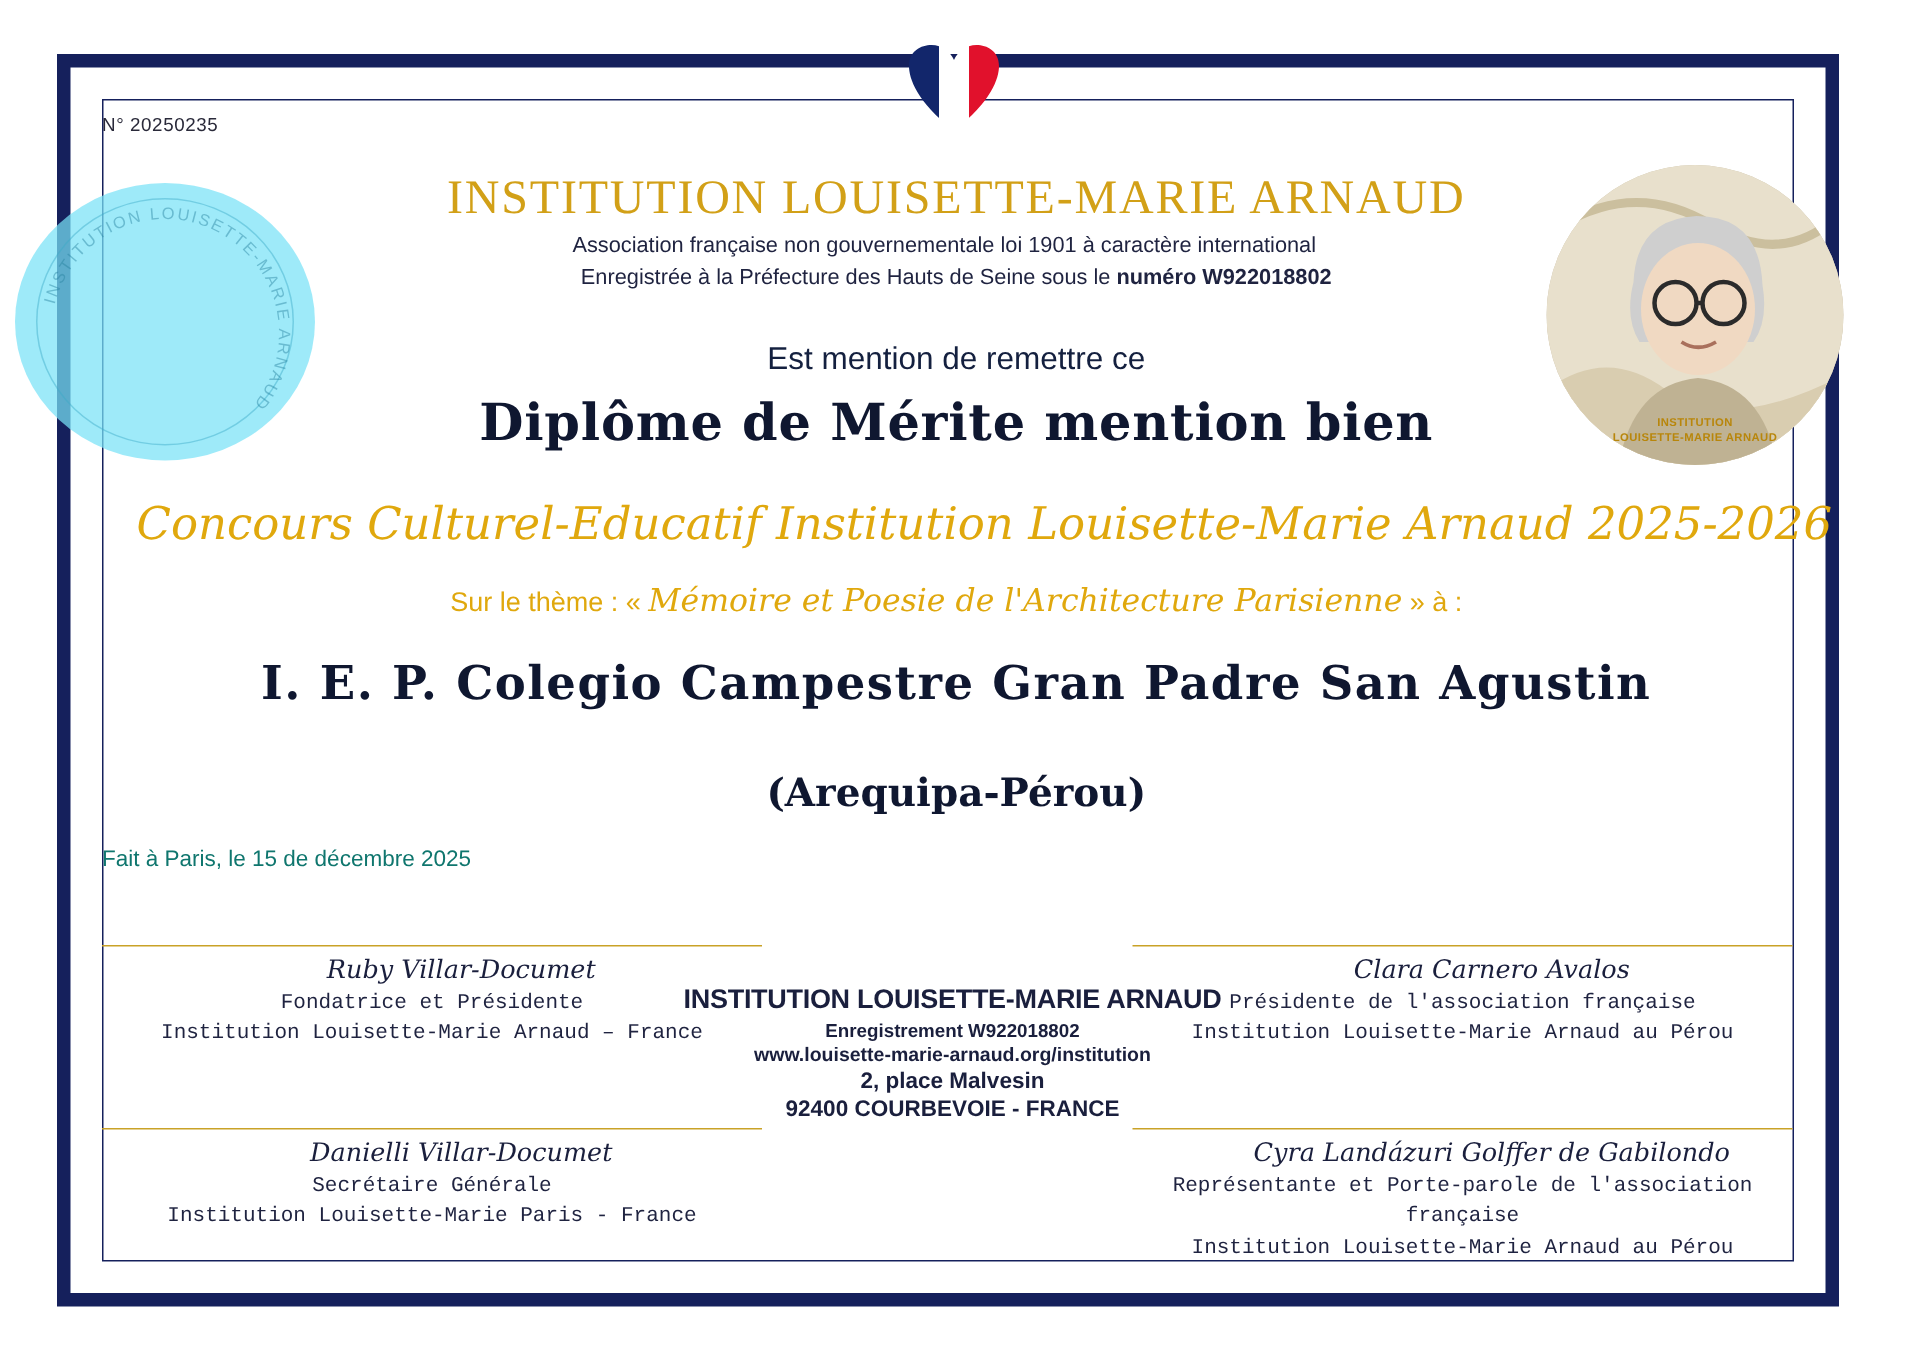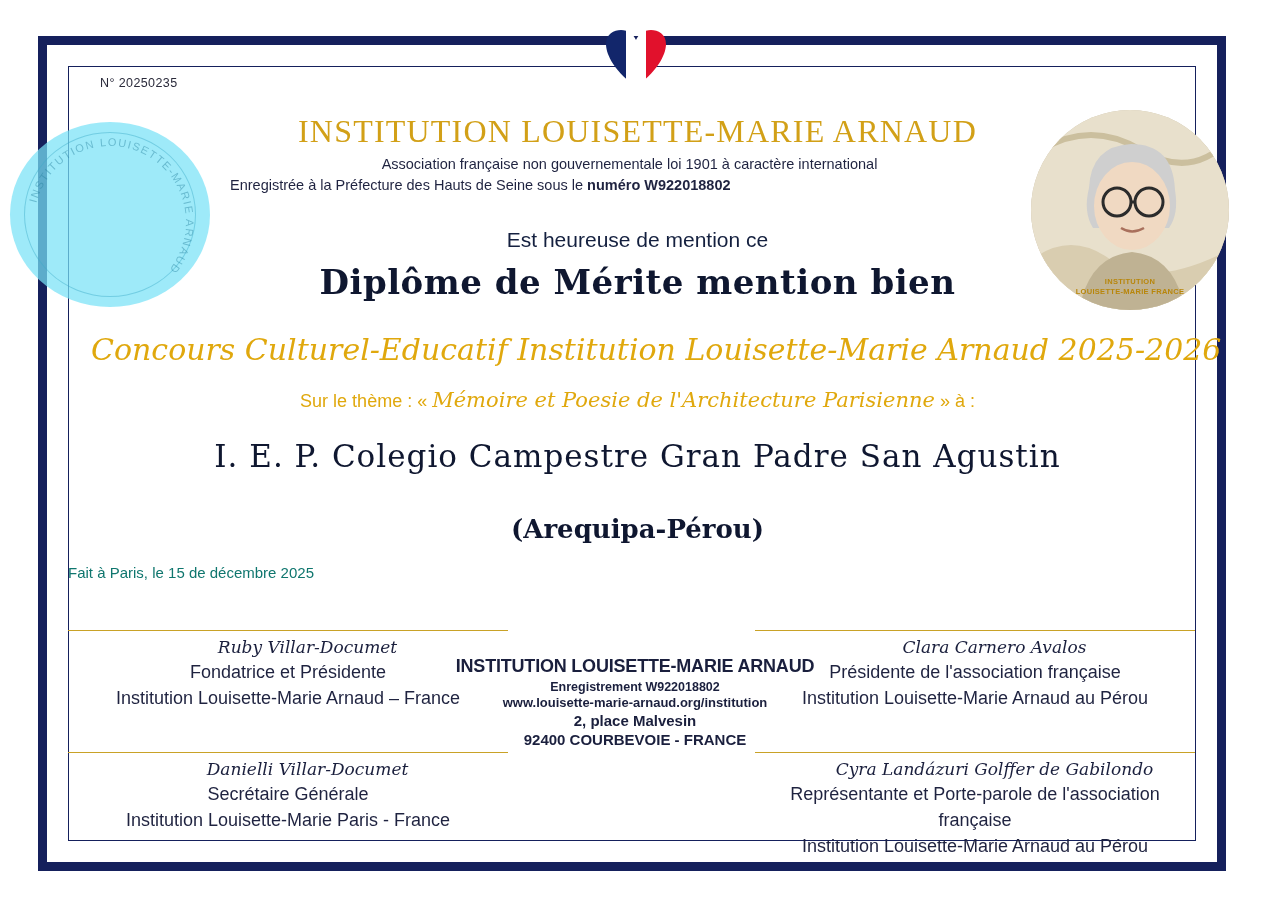--- a/index.html
+++ b/index.html
@@ -54,21 +54,20 @@
 
   
   .serial {
     position: absolute;
     left: 68px;
     top: 76px;
     font-size: 12.5px;
     letter-spacing: 0.4px;
     color: #2a2a3a;
     z-index: 5;
-    margin-left: 32px;
   }
 
   
   .seal {
     position: absolute;
     left: 10px;
     top: 122px;
     width: 200px;
     height: 185px;
     border-radius: 50%;
@@ -139,20 +138,21 @@
     width: 815px;
     text-align: center;
     font-size: 14.5px;
     color: #1f2340;
   }
   .org-sub2 {
     position: absolute;
     left: 230px;
     top: 177px;
     width: 815px;
+    text-align: center;
     font-size: 14.5px;
     color: #1f2340;
   }
   .org-sub2 b { font-weight: bold; }
 
   .intro {
     position: absolute;
     left: 230px;
     top: 228px;
     width: 815px;
@@ -205,21 +205,21 @@
     font-size: 21px;
   }
 
   .recipient {
     position: absolute;
     left: 120px;
     top: 438px;
     width: 1035px;
     text-align: center;
     font-family: "DejaVu Serif", serif;
-    font-weight: normal;
+    font-weight: bold;
     font-size: 31px;
     letter-spacing: 1px;
     color: #0f1730;
   }
   .recipient-sub {
     position: absolute;
     left: 120px;
     top: 486px;
     width: 1035px;
     text-align: center;
@@ -251,23 +251,24 @@
   }
   .sig .name {
     font-family: "DejaVu Serif", serif;
     font-style: italic;
     font-size: 17px;
     color: #1a1f3d;
     margin-bottom: 2px;
     margin-left: 39px;
   }
   .sig .role {
-    font-size: 18px;
+    font-size: 14px;
     color: #1f2340;
     line-height: 1.45;
+    font-family: Liberation Mono, monospace;
   }
 
   .sig-tl { left: 68px; top: 630px; width: 440px; }
   .sig-tr { left: 755px; top: 630px; width: 440px; }
   .sig-bl { left: 68px; top: 752px; width: 440px; }
   .sig-br { left: 755px; top: 752px; width: 440px; }
 
   
   .center-stamp {
     position: absolute;
@@ -354,31 +355,31 @@
       <circle cx="86" cy="92" r="14" fill="none" stroke="#2b2b2b" stroke-width="3"></circle>
       <circle cx="118" cy="92" r="14" fill="none" stroke="#2b2b2b" stroke-width="3"></circle>
       <line x1="100" y1="92" x2="104" y2="92" stroke="#2b2b2b" stroke-width="3"></line>
 
       <path d="M90 118 Q 101 125 113 118" stroke="#a9705c" stroke-width="2.5" fill="none"></path>
 
       <path d="M48 200 Q 58 146 101 142 Q 144 146 154 200 Z" fill="#bfb293"></path>
     </svg>
     <div class="portrait-label">
       <div>INSTITUTION</div>
-      <div>LOUISETTE-MARIE FRANCE</div>
+      <div>LOUISETTE-MARIE ARNAUD</div>
     </div>
   </div>
 
   <div class="org-title">INSTITUTION LOUISETTE-MARIE ARNAUD</div>
   <div class="org-sub1">Association française non gouvernementale loi 1901 à caractère international</div>
   <div class="org-sub2">
     <span>Enregistrée à la Préfecture des Hauts de Seine sous le </span><b>numéro W922018802</b>
   </div>
 
-  <div class="intro">Est heureuse de mention ce</div>
+  <div class="intro">Est mention de remettre ce</div>
   <div class="diploma-title">Diplôme de Mérite mention bien</div>
   <div class="contest-line">Concours Culturel-Educatif Institution Louisette-Marie Arnaud 2025-2026</div>
 
   <div class="theme-line">
     <span>Sur le thème : «</span>
     <span class="theme-italic">Mémoire et Poesie de l'Architecture Parisienne</span>
     <span>» à :</span>
   </div>
 
   <div class="recipient">I. E. P. Colegio Campestre Gran Padre San Agustin</div>

